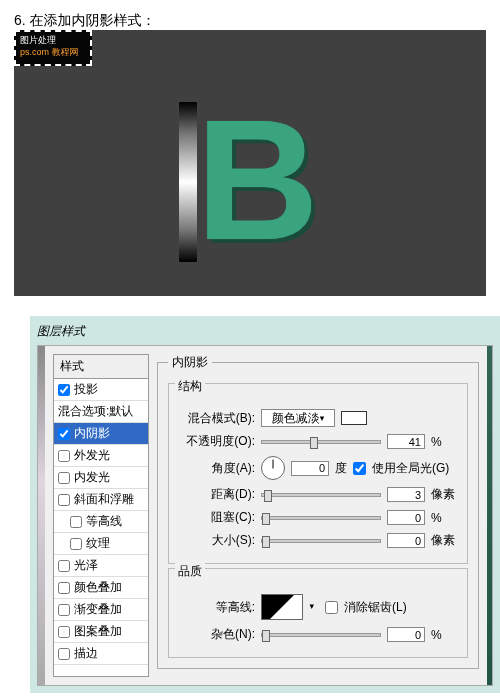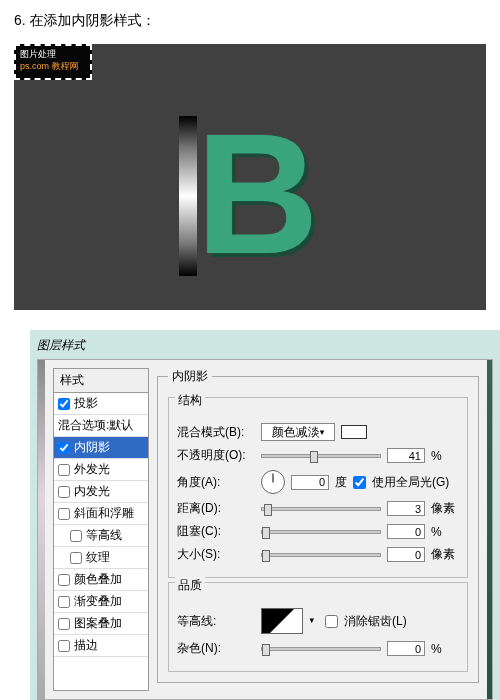--- a/index.html
+++ b/index.html
@@ -1,18 +1,18 @@
 <!DOCTYPE html>
 <html><head>
 <meta charset="utf-8">
 <style>
   * { margin: 0; padding: 0; box-sizing: border-box; }
   body { font-family: "Microsoft YaHei", SimSun, Arial, sans-serif; font-size: 12px; background: #fff; width: 500px; }
   .page { padding: 12px 14px; }
-  .step-title { font-size: 14px; margin-bottom: 14px; }
+  .step-title { font-size: 14px; }
   .preview-wrap { position: relative; width: 472px; height: 266px; background: #404040; }
   .watermark-box { position: absolute; top: 0; left: 0; width: 78px; height: 36px; border: 2px dashed #fff; color: #fff; background: rgba(0,0,0,0.9); font-size: 9px; line-height: 1.3; padding: 3px 4px; }
   .watermark-box .wm1 { display: block; }
   .watermark-box .wm2 { display: block; color: #ffa030; font-weight: normal; }
   .gradient-bar { position: absolute; left: 165px; top: 72px; width: 18px; height: 160px;
     background: linear-gradient(to bottom, #000 0%, #777 20%, #fff 50%, #777 80%, #000 100%); border-radius: 1px; }
   .big-b { position: absolute; left: 182px; top: 65px; font-family: "Arial Black", Arial, sans-serif; font-weight: 900; font-size: 170px; line-height: 1; color: #3aa47f; 
     text-shadow: 0 0 1px #3aa47f, 4px 4px 0 #1a4a3a; }
 
   .dialog-outer { width: 470px; margin-left: 16px; margin-top: 20px; background: #cfe7e3; padding: 7px; }
@@ -25,21 +25,21 @@
   .style-row { display: flex; align-items: center; gap: 4px; padding: 2px 4px; border-bottom: 1px solid #ddd; cursor: default; }
   .style-row.indent { padding-left: 16px; }
   .style-row.selected { background: #316ac5; color: #fff; }
   .style-row input[type="checkbox"] { width: 12px; height: 12px; }
   .main-panel { flex: 1; }
   fieldset { border: 1px solid #aaa; padding: 8px 10px 10px 10px; margin-bottom: 8px; }
   legend { padding: 0 4px; }
   .subgroup { border: 1px solid #bbb; padding: 8px; margin-top: 4px; }
   .subgroup-title { font-size: 12px; position: relative; top: -14px; left: -2px; background: #f0f0f0; display: inline-block; padding: 0 3px; }
   .field-row { display: flex; align-items: center; gap: 6px; margin-bottom: 6px; font-size: 12px; }
-  .field-label { width: 78px; text-align: left; }
+  .field-label { width: 78px; text-align: right; }
   .select { border: 1px solid #888; background: #fff; padding: 1px 4px; width: 74px; height: 18px; display: inline-flex; align-items: center; justify-content: center; }
   .select .arrow { font-size: 9px; }
   .color-swatch { width: 26px; height: 14px; border: 1px solid #333; background: #fff; }
   .slider { flex: 1; max-width: 130px; height: 4px; background: #ccc; border: 1px solid #999; position: relative; }
   .slider .thumb { position: absolute; top: -4px; width: 8px; height: 12px; background: #ddd; border: 1px solid #666; }
   .num-input { width: 38px; height: 15px; border: 1px solid #888; background: #fff; text-align: right; padding: 0 3px; font-size: 11px; }
   .unit { width: 28px; }
   .angle-dial { width: 24px; height: 24px; border: 1px solid #666; border-radius: 50%; background: #fff; position: relative; }
   .angle-dial::after { content: ""; position: absolute; left: 50%; top: 50%; width: 9px; height: 1px; background: #000; transform-origin: left center; transform: rotate(-90deg); }
   .cb { width: 13px; height: 13px; }
@@ -96,20 +96,24 @@
             <div class="style-row indent">
               <input type="checkbox" style="">
               <span>等高线</span>
             </div>
             <div class="style-row indent">
               <input type="checkbox" style="">
               <span>纹理</span>
             </div>
             <div class="style-row">
               <input type="checkbox" style="">
+              <span>光泽</span>
+            </div>
+            <div class="style-row">
+              <input type="checkbox" style="">
               <span>颜色叠加</span>
             </div>
             <div class="style-row">
               <input type="checkbox" style="">
               <span>渐变叠加</span>
             </div>
             <div class="style-row">
               <input type="checkbox" style="">
               <span>图案叠加</span>
             </div>

